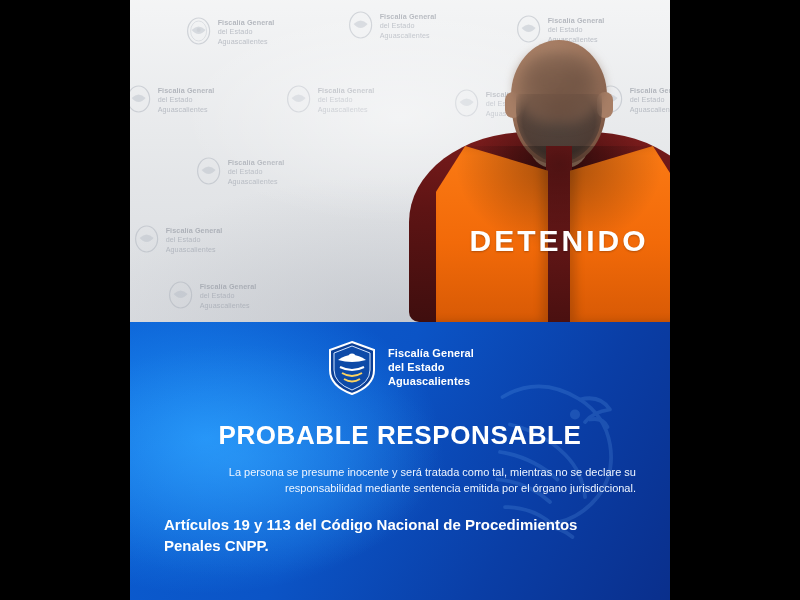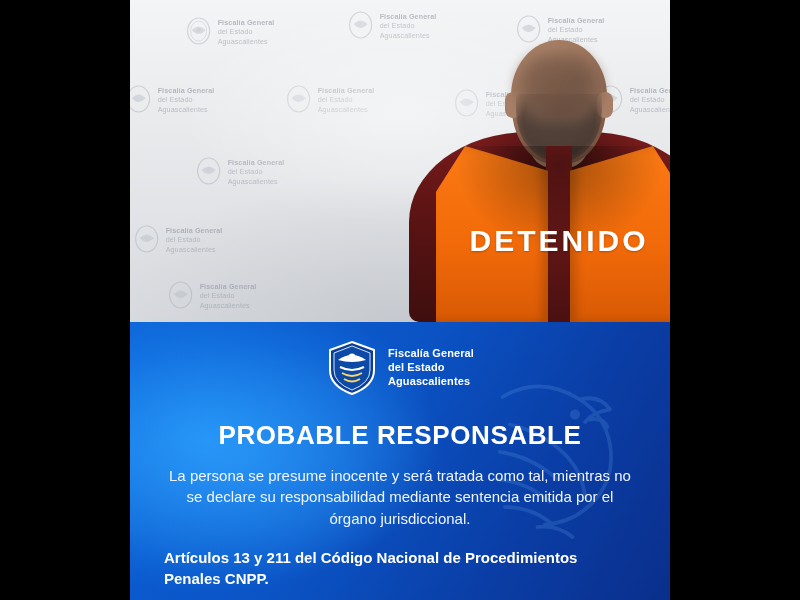--- a/index.html
+++ b/index.html
@@ -300,22 +300,22 @@
     margin-top: 24px;
     text-align: center;
     font-size: 26px;
     font-weight: 800;
     letter-spacing: 0.6px;
     color: #ffffff;
   }
 
   .para {
     margin-top: 14px;
-    text-align: center;
-    font-size: 15px;
+    text-align: right;
+    font-size: 11px;
     line-height: 1.42;
     color: #eef5ff;
   }
 
   .legal {
     margin-top: 18px;
     text-align: left;
     font-size: 15px;
     line-height: 1.4;
     font-weight: 700;
@@ -556,19 +556,19 @@
             <div>Fiscalía General</div>
             <div>del Estado</div>
             <div>Aguascalientes</div>
           </div>
         </div>
 
         <div class="headline">PROBABLE RESPONSABLE</div>
 
         <div class="para">La persona se presume inocente y será tratada como tal, mientras no se declare su responsabilidad mediante sentencia emitida por el órgano jurisdiccional.</div>
 
-        <div class="legal">Artículos 13 y 211 del Código Nacional de Procedimientos Penales CNPP.</div>
+        <div class="legal">Artículos 19 y 113 del Código Nacional de Procedimientos Penales CNPP.</div>
 
       </div>
     </div>
 
   </div>
 </div>
 
 </body></html>

